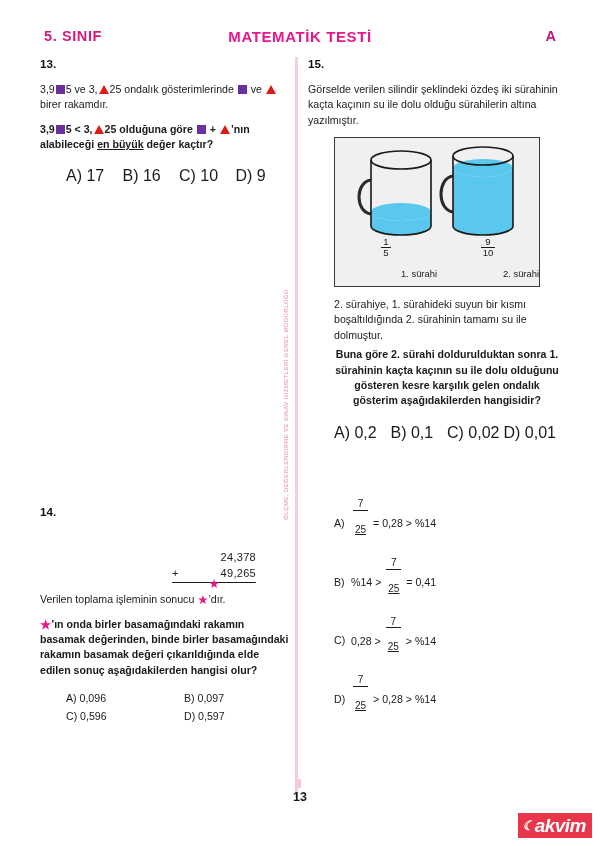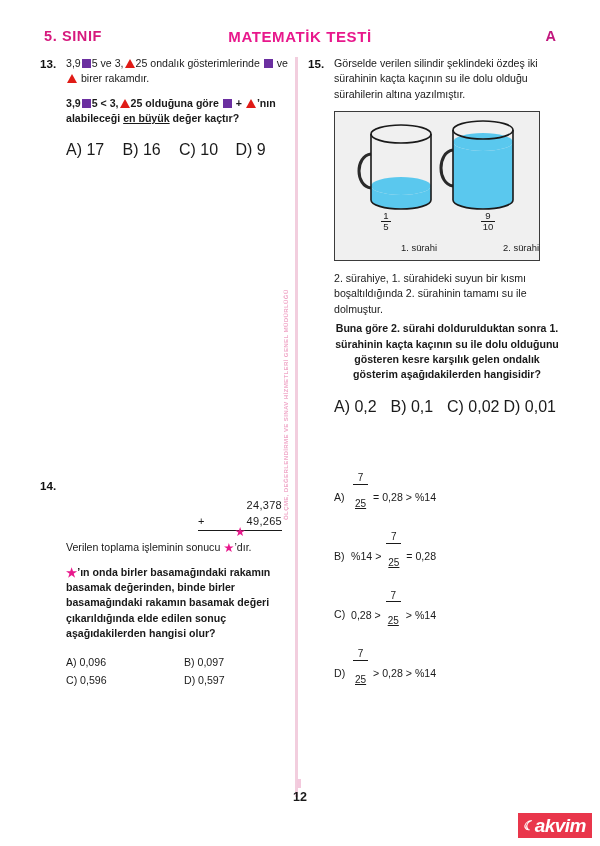--- a/index.html
+++ b/index.html
@@ -49,21 +49,21 @@
     position: absolute; left: 282px; top: 270px;
     width: 250px;
     transform: rotate(-90deg); transform-origin: 0 0;
     font-size: 6.1px; font-weight: 700; letter-spacing: .35px;
     color: #f0a8c8; white-space: nowrap;
     transform: rotate(-90deg) translateX(-250px);
   }
 
   
   .q { position: relative; margin-bottom: 14px; }
-  .q-head { display: flex; }
+  .q-head { display: flex; flex-direction: column; }
   .q-num {
     flex: 0 0 26px; font-size: 11.6px; font-weight: 700;
     color: #111; padding-top: 0px;
   }
   .q-body { flex: 1 1 auto; }
   .q-text { font-size: 10.6px; line-height: 1.45; text-align: left; }
   .q-text.bold { font-weight: 700; }
   .q-text + .q-text { margin-top: 9px; }
   .indent { margin-left: 26px; }
   .uline { text-decoration: underline; }
@@ -299,34 +299,34 @@
       </div>
     </div>
 
     <div class="q" style="margin-top:55px;">
 
       <div class="opts-frac">
         <div class="opt-line">
           <span class="opt-label">A)</span><span></span><span class="ifrac"><span class="num">7</span><span class="den">25</span></span><span> = 0,28 &gt; %14</span>
         </div>
         <div class="opt-line">
-          <span class="opt-label">B)</span><span>%14 &gt; </span><span class="ifrac"><span class="num">7</span><span class="den">25</span></span><span> = 0,28</span>
+          <span class="opt-label">B)</span><span>%14 &gt; </span><span class="ifrac"><span class="num">7</span><span class="den">25</span></span><span> = 0,41</span>
         </div>
         <div class="opt-line">
           <span class="opt-label">C)</span><span>0,28 &gt; </span><span class="ifrac"><span class="num">7</span><span class="den">25</span></span><span> &gt; %14</span>
         </div>
         <div class="opt-line">
           <span class="opt-label">D)</span><span></span><span class="ifrac"><span class="num">7</span><span class="den">25</span></span><span> &gt; 0,28 &gt; %14</span>
         </div>
       </div>
     </div>
 
   </div>
 
   <div class="page-tick"></div>
-  <div class="page-num">12</div>
+  <div class="page-num">13</div>
 
   <div class="logo">
     <span class="moon">☾</span>
       <span>akvim</span>
   </div>
 
 </div>
 
 </body></html>

